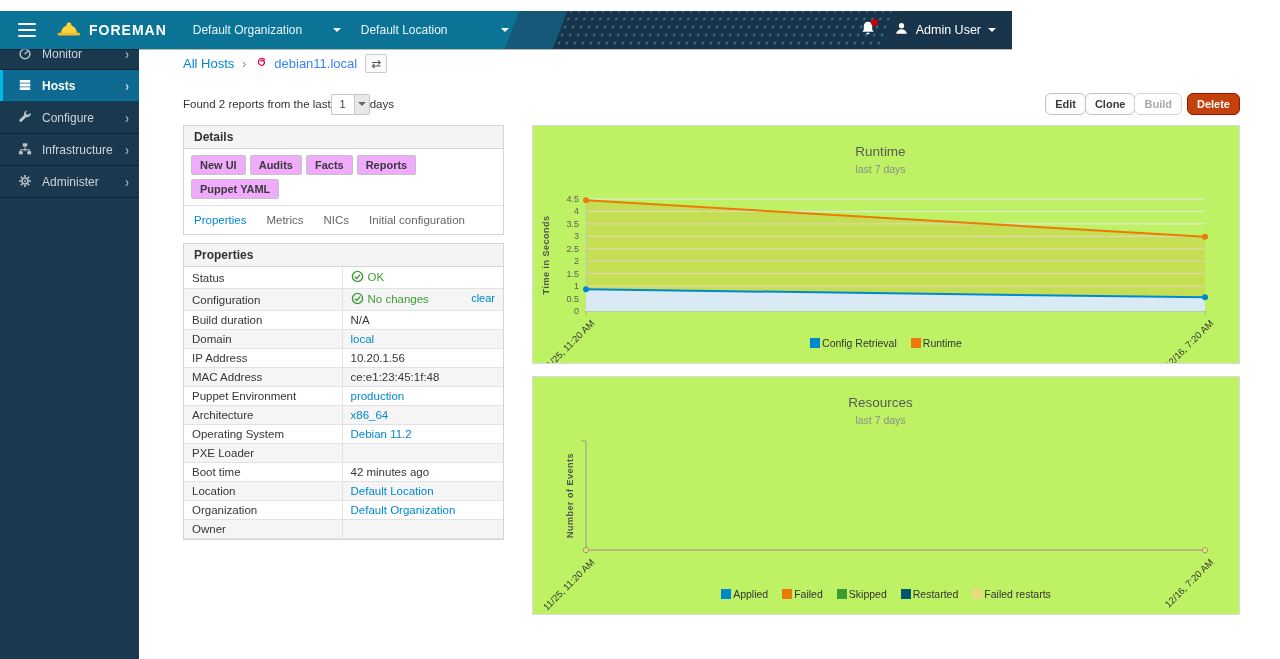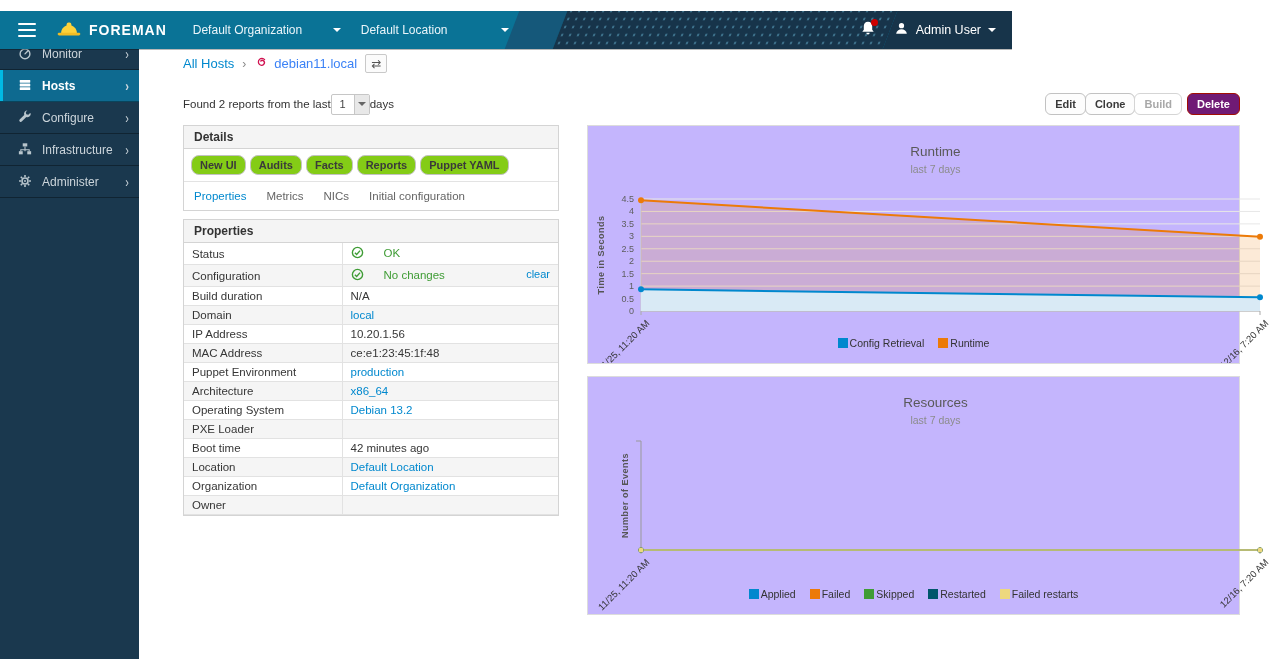--- a/index.html
+++ b/index.html
@@ -51,44 +51,44 @@
   .reports-bar { display:flex; align-items:center; justify-content:space-between; margin-bottom:10px; }
   .reports-left { display:flex; align-items:center; font-size:11.5px; color:#333; }
   .days-select { display:inline-flex; border:1px solid #c6c6c6; border-radius:2px; height:21px; overflow:hidden; cursor:pointer; background:#fff; }
   .ds-val { width:22px; display:flex; align-items:center; justify-content:center; font-size:11px; color:#444; }
   .ds-btn { width:15px; background:#e8e8e8; border-left:1px solid #c6c6c6; display:flex; align-items:center; justify-content:center; }
   .actions { display:flex; }
   .btn { font-family:inherit; font-size:11px; font-weight:600; color:#3a3a3a; background:#fdfdfd; border:1px solid #c2c2c2; border-radius:6px; padding:4px 9px; cursor:pointer; }
   .actions .btn { margin-left:-1px; }
   .actions .btn:first-child { margin-left:0; }
   .btn.disabled { color:#a8a8a8; background:#fff; border-color:#d5d5d5; cursor:default; }
-  .btn.danger { background:#701a75; border-color:#a30e04; color:#fff; margin-left:5px; }
+  .btn.danger { background:#c2410c; border-color:#a30e04; color:#fff; margin-left:5px; }
 
   .cols { display:flex; gap:28px; }
-  .col-left { width:376px; flex:none; }
+  .col-left { width:321px; flex:none; }
   .col-right { flex:1; min-width:0; }
 
   .box { border:1px solid #d4d4d4; background:#fff; }
   .box-header { background:#f4f4f4; border-bottom:1px solid #d4d4d4; padding:4px 10px; font-size:12px; font-weight:bold; color:#333; }
   .detail-btns { padding:6px 7px; border-bottom:1px solid #e3e3e3; display:flex; gap:4px; flex-wrap:wrap; }
-  .btn-sm { font-size:11px; font-weight:600; color:#3a3a3a; background:#84cc16; border:1px solid #c2c2c2; border-radius:8px; padding:3px 8px; cursor:pointer; font-family:inherit; }
+  .btn-sm { font-size:11px; font-weight:600; color:#3a3a3a; background:#f0abfc; border:1px solid #c2c2c2; border-radius:2px; padding:3px 8px; cursor:pointer; font-family:inherit; }
   .detail-tabs { padding:8px 10px; display:flex; gap:20px; font-size:11.5px; }
   .tab { color:#666; cursor:pointer; }
   .tab.active { color:#0088ce; }
 
   .props-box { margin-top:8px; }
   table.props { width:100%; border-collapse:collapse; font-size:11.5px; }
   table.props td { border-bottom:1px solid #e2e2e2; padding:3px 8px; height:19px; color:#363636; }
   table.props td.p-label { width:158px; border-right:1px solid #e2e2e2; }
   table.props tr:nth-child(even) { background:#f5f5f5; }
   .val-link { color:#0088ce; text-decoration:none; cursor:pointer; }
-  .ok-wrap { color:#3f9c35; display:inline-flex; align-items:center; gap:20px; }
+  .ok-wrap { color:#3f9c35; display:inline-flex; align-items:center; gap:4px; }
   .clear-link { float:right; color:#0088ce; font-size:11px; cursor:pointer; text-decoration:none; }
 
-  .chart-panel { position:relative; border:1px solid #dcdcdc; background:#c4b5fd; height:239px; margin-bottom:12px; }
+  .chart-panel { position:relative; border:1px solid #dcdcdc; background:#bef264; height:239px; margin-bottom:12px; }
   .chart-panel svg { display:block; }
   .chart-legend { position:absolute; left:0; right:0; bottom:14px; display:flex; justify-content:center; gap:14px; font-size:10.5px; color:#333; }
   .legend-item { display:flex; align-items:center; gap:2px; cursor:pointer; }
   .legend-swatch { width:10px; height:10px; display:inline-block; }
 </style>
 </head>
 <body>
 
 <header class="masthead">
   <div class="mh-band band-mid"></div>
@@ -305,21 +305,21 @@
               <tr>
                 <td class="p-label">Puppet Environment</td>
                 <td><a class="val-link">production</a></td>
               </tr>
               <tr>
                 <td class="p-label">Architecture</td>
                 <td><a class="val-link">x86_64</a></td>
               </tr>
               <tr>
                 <td class="p-label">Operating System</td>
-                <td><a class="val-link">Debian 13.2</a></td>
+                <td><a class="val-link">Debian 11.2</a></td>
               </tr>
               <tr>
                 <td class="p-label">PXE Loader</td>
                 <td></td>
               </tr>
               <tr>
                 <td class="p-label">Boot time</td>
                 <td>42 minutes ago</td>
               </tr>
               <tr>

